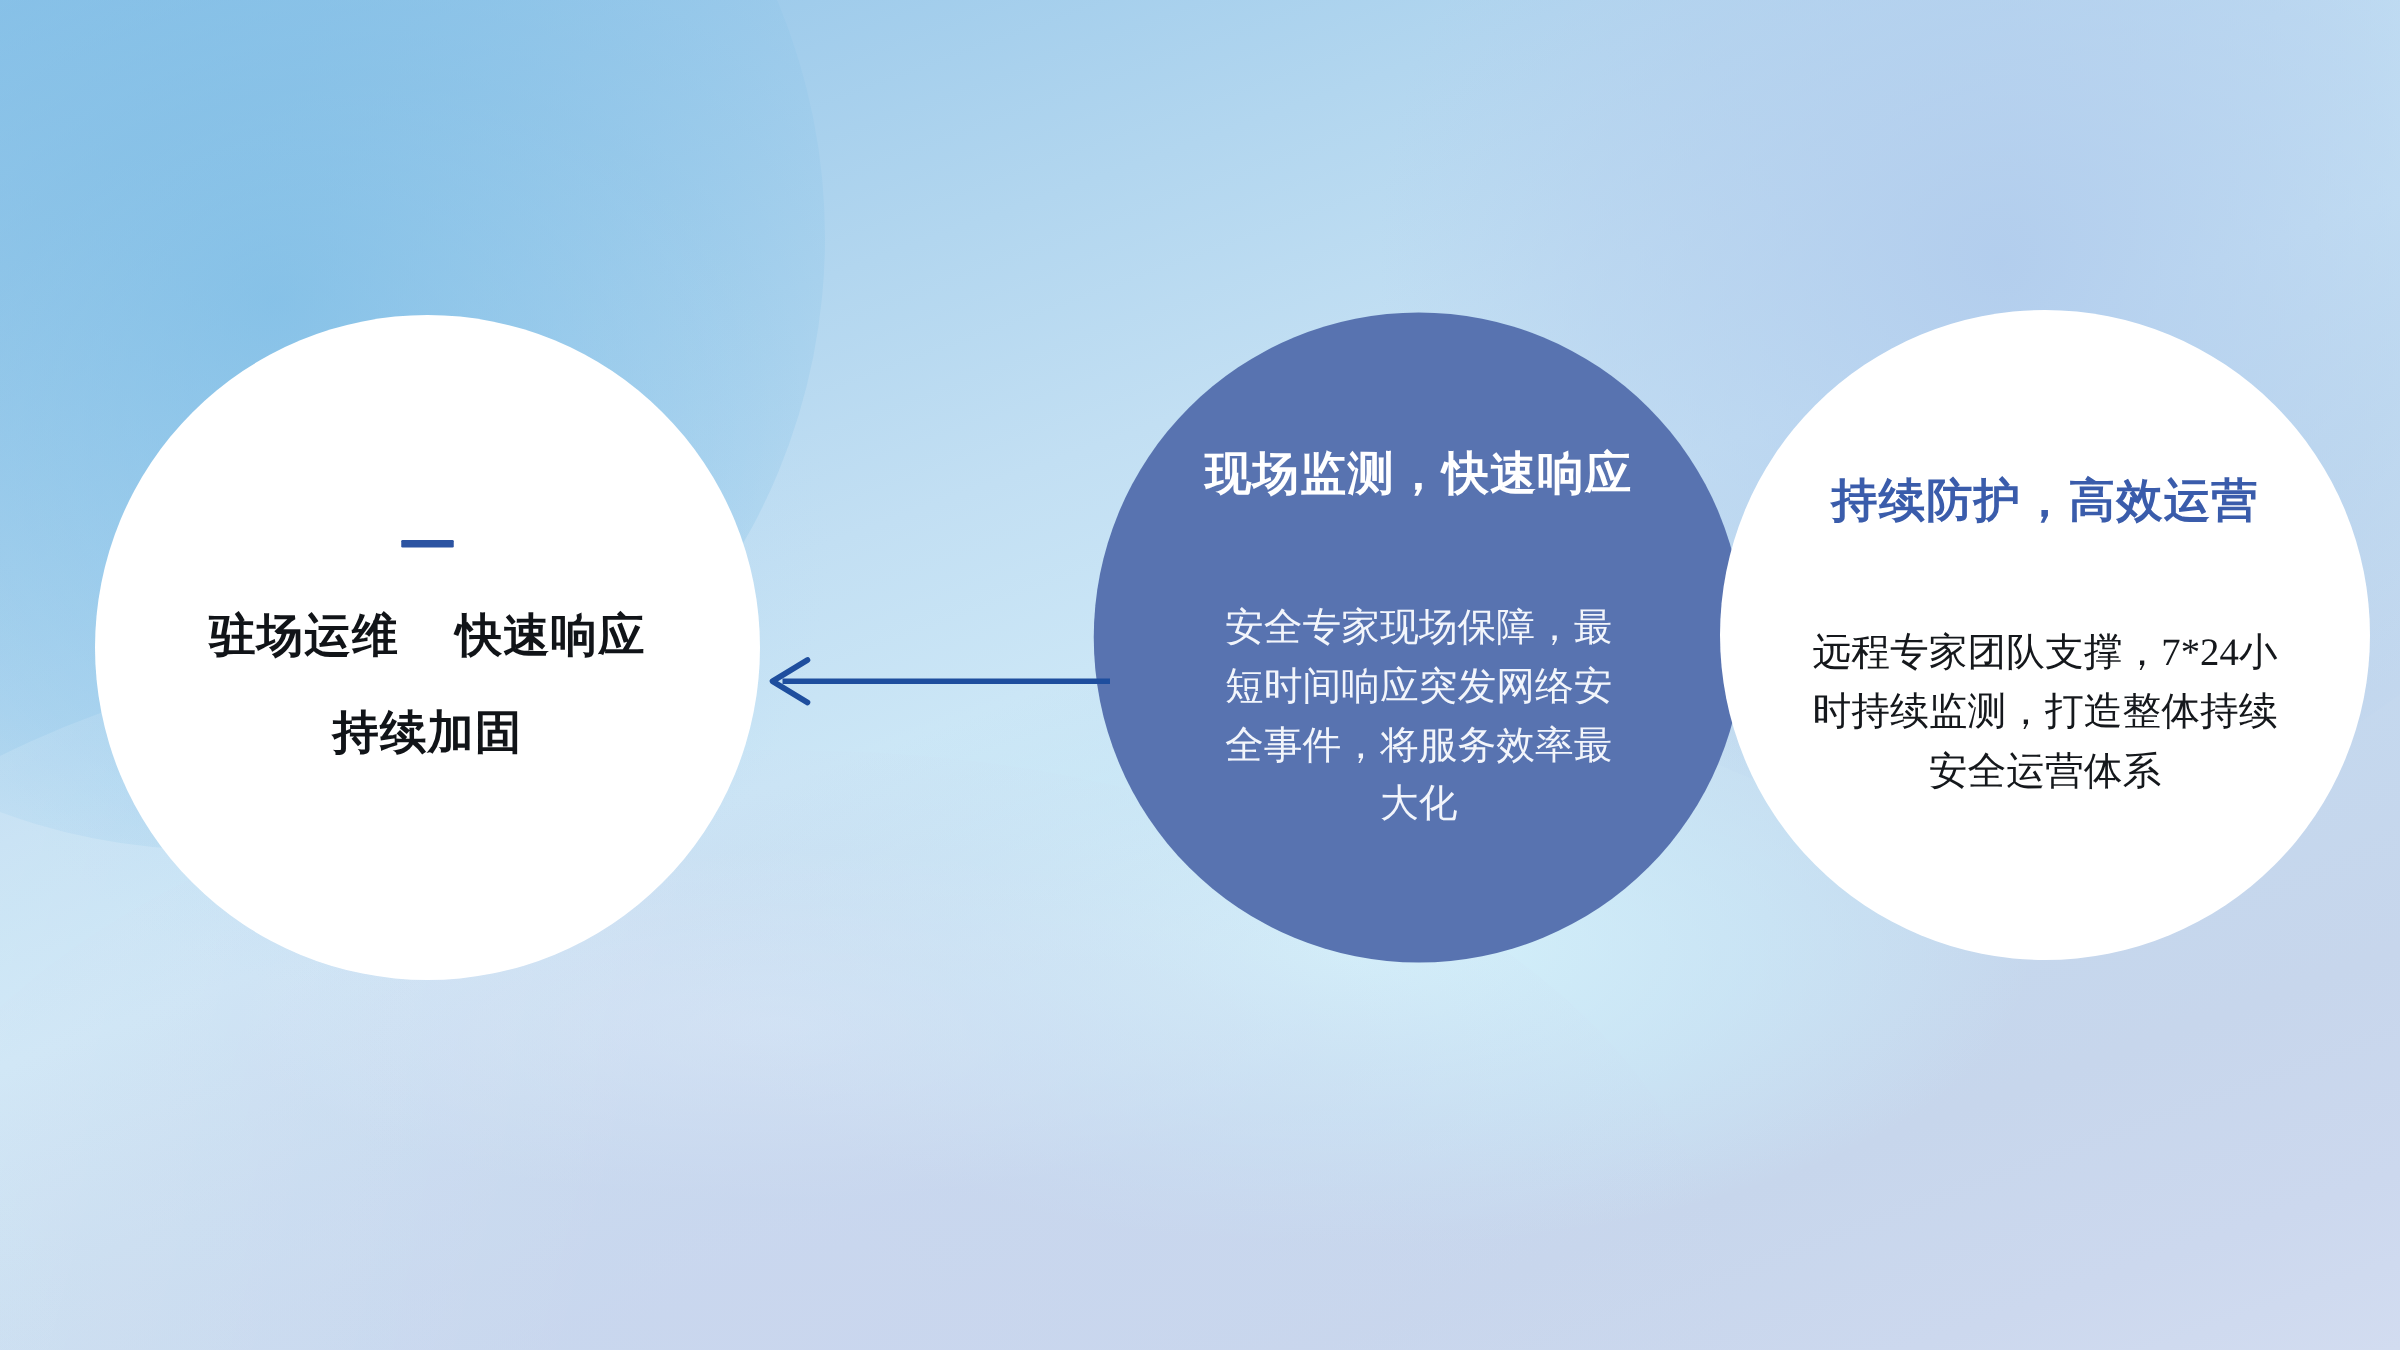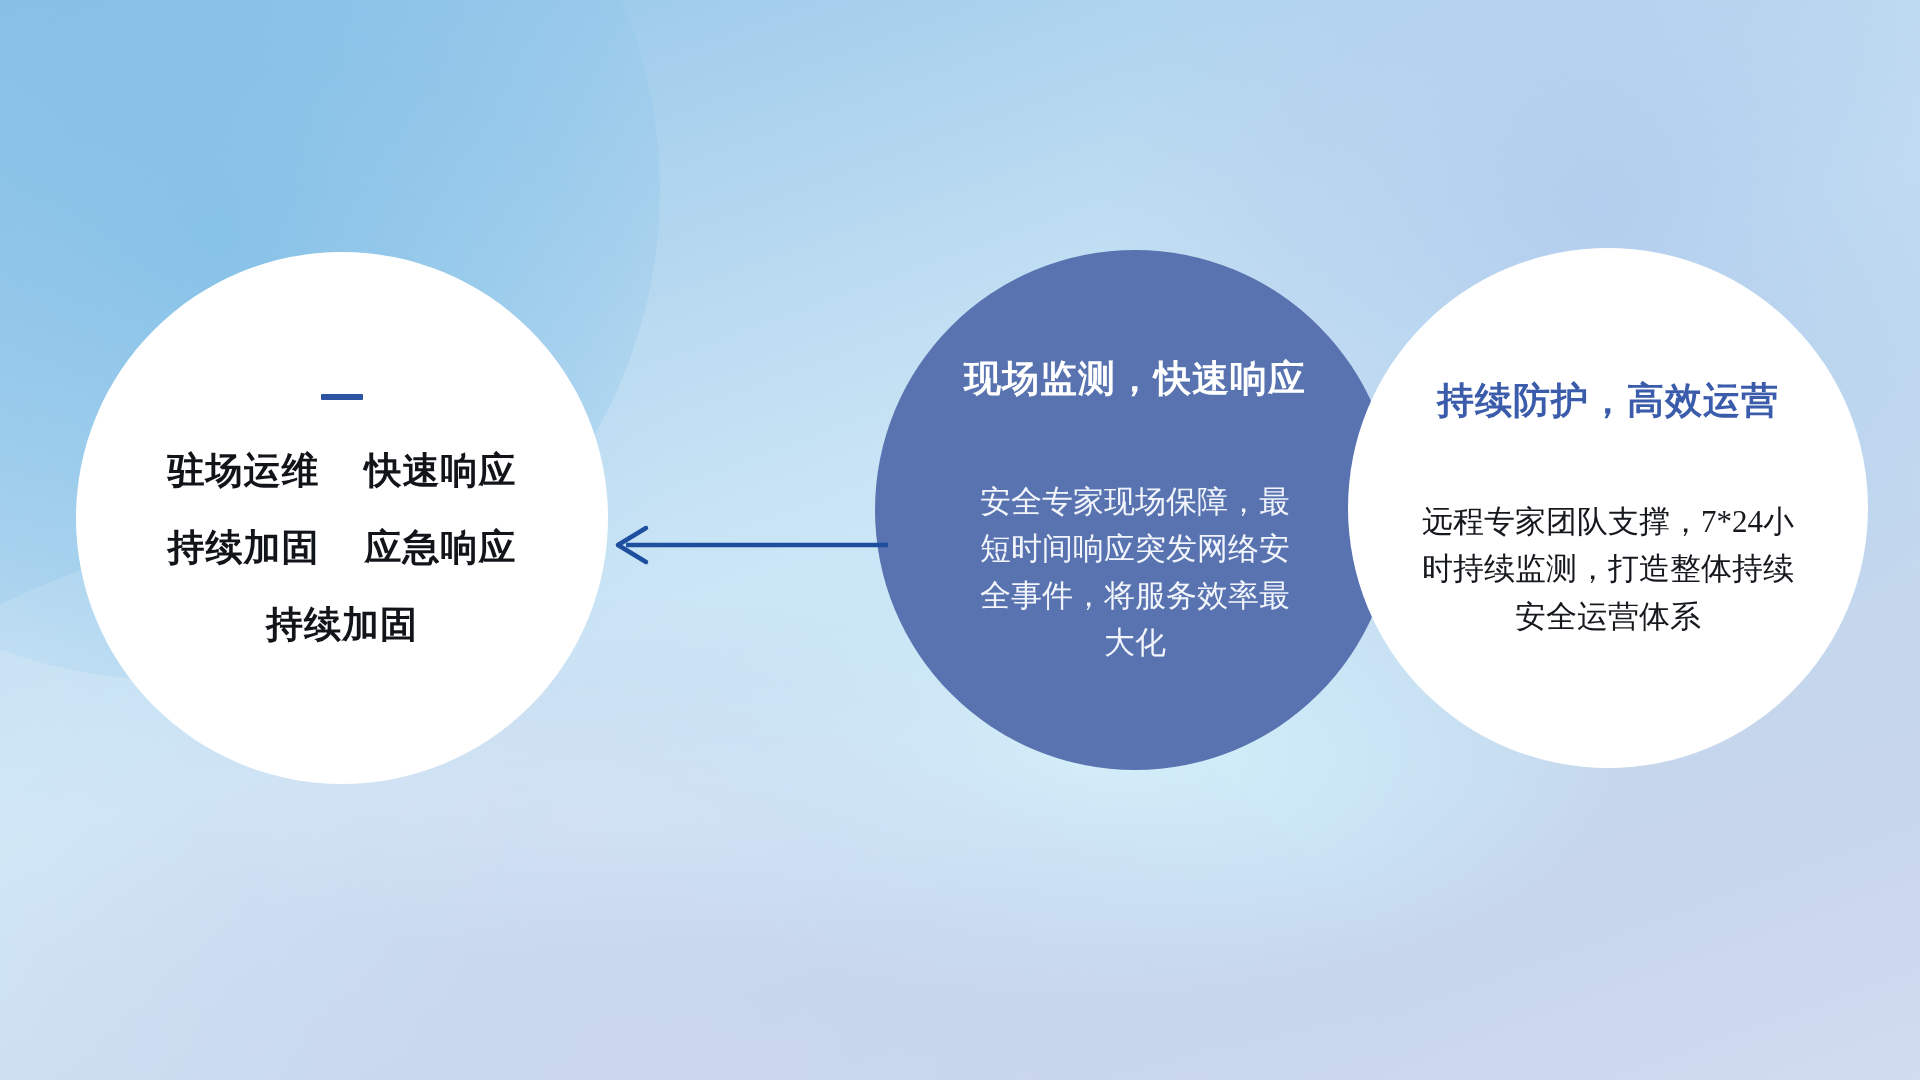--- a/index.html
+++ b/index.html
@@ -121,21 +121,21 @@
   }
   #mid-body {
     font-size:31px;
     color:#f2f5fb;
     line-height:1.52;
     width:330px;
     text-align:center;
   }
 
   #circle-right {
-    left:1348px; top:248px;
+    left:1376px; top:248px;
     width:520px; height:520px;
     background:#ffffff;
     z-index:5;
   }
   #right-title {
     font-size:37px;
     font-weight:bold;
     color:#3a5cab;
     letter-spacing:1px;
     margin-bottom:72px;
@@ -164,21 +164,20 @@
 <div id="stage">
 
   <div id="bg-wash-tl"></div>
   <div id="bg-wash-tr"></div>
   <div id="bg-wash-b"></div>
   <div id="bg-swoosh"></div>
 
   <div class="circle" id="circle-left">
     <div id="divider-bar"></div>
     <div class="left-line">驻场运维    快速响应</div>
-    <div class="left-line">持续加固    应急响应</div>
     <div class="left-line">持续加固</div>
   </div>
 
   <div class="circle" id="circle-mid">
     <div id="mid-title">现场监测，快速响应</div>
     <div id="mid-body">安全专家现场保障，最短时间响应突发网络安全事件，将服务效率最大化</div>
   </div>
 
   <div class="circle" id="circle-right">
     <div id="right-title">持续防护，高效运营</div>

